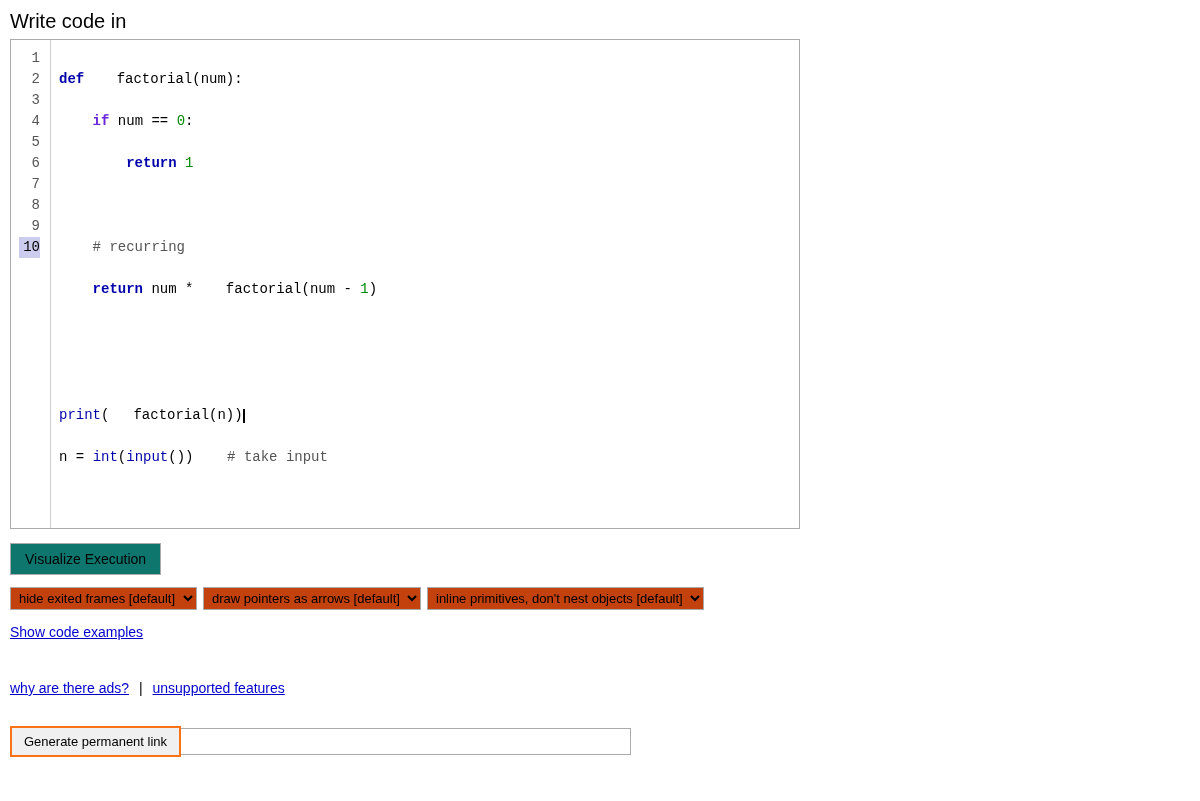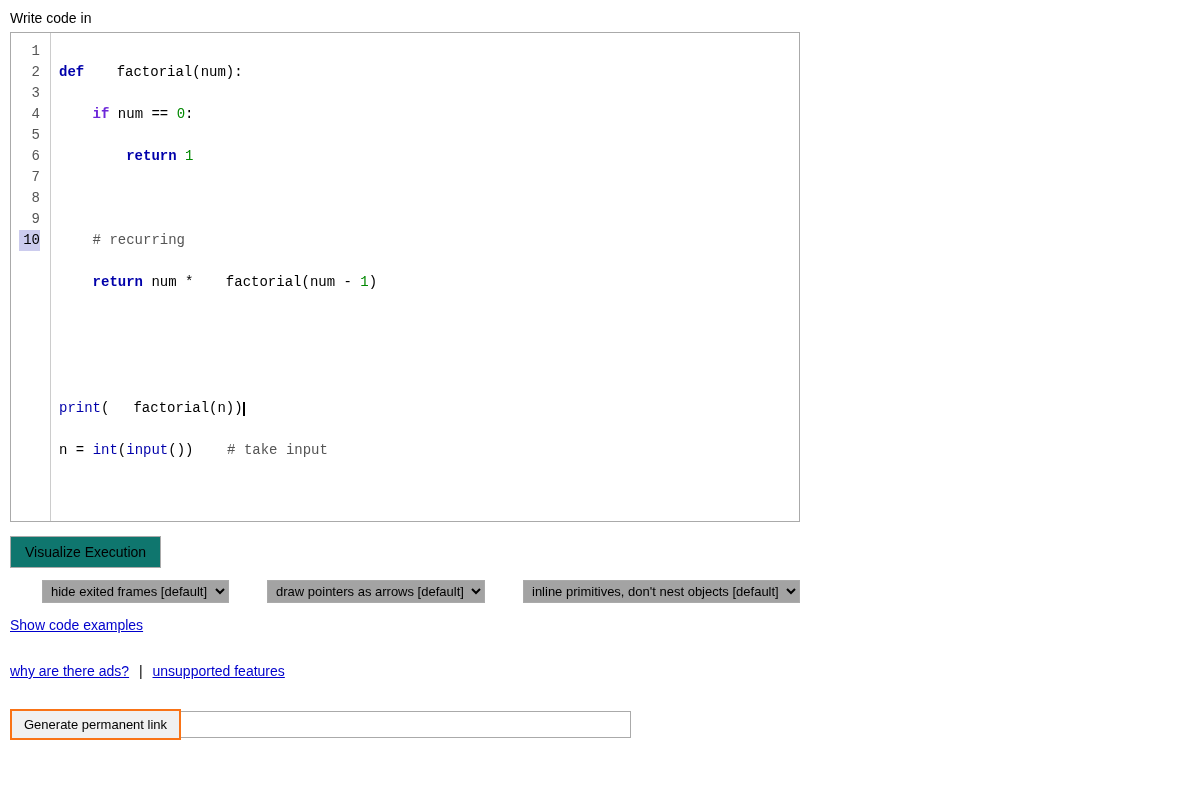--- a/index.html
+++ b/index.html
@@ -18,21 +18,21 @@
     }
 
     .write-code-row {
       display: flex;
       align-items: center;
       gap: 8px;
       margin-bottom: 6px;
     }
 
     .write-code-label {
-      font-size: 14px;
+      font-size: 20px;
       white-space: nowrap;
     }
 
     .language-select {
       font-size: 14px;
       padding: 2px 4px;
       width: 200px;
       border: 1px solid #aaa;
       background: #fff;
     }
@@ -115,30 +115,29 @@
       align-items: center;
       gap: 6px;
       margin-bottom: 14px;
       flex-wrap: wrap;
     }
 
     .options-row select {
       font-size: 13px;
       padding: 2px 4px;
       border: 1px solid #aaa;
-      background: #a3a3a3;
-      margin-left: 32px;
+      background: #c2410c;
     }
 
     .show-examples {
       color: #00c;
       text-decoration: underline;
       cursor: pointer;
       font-size: 14px;
-      margin-bottom: 20px;
+      margin-bottom: 30px;
       display: inline-block;
     }
 
     .footer-links {
       margin-top: 10px;
       font-size: 14px;
       margin-bottom: 30px;
     }
 
     .footer-links a {

